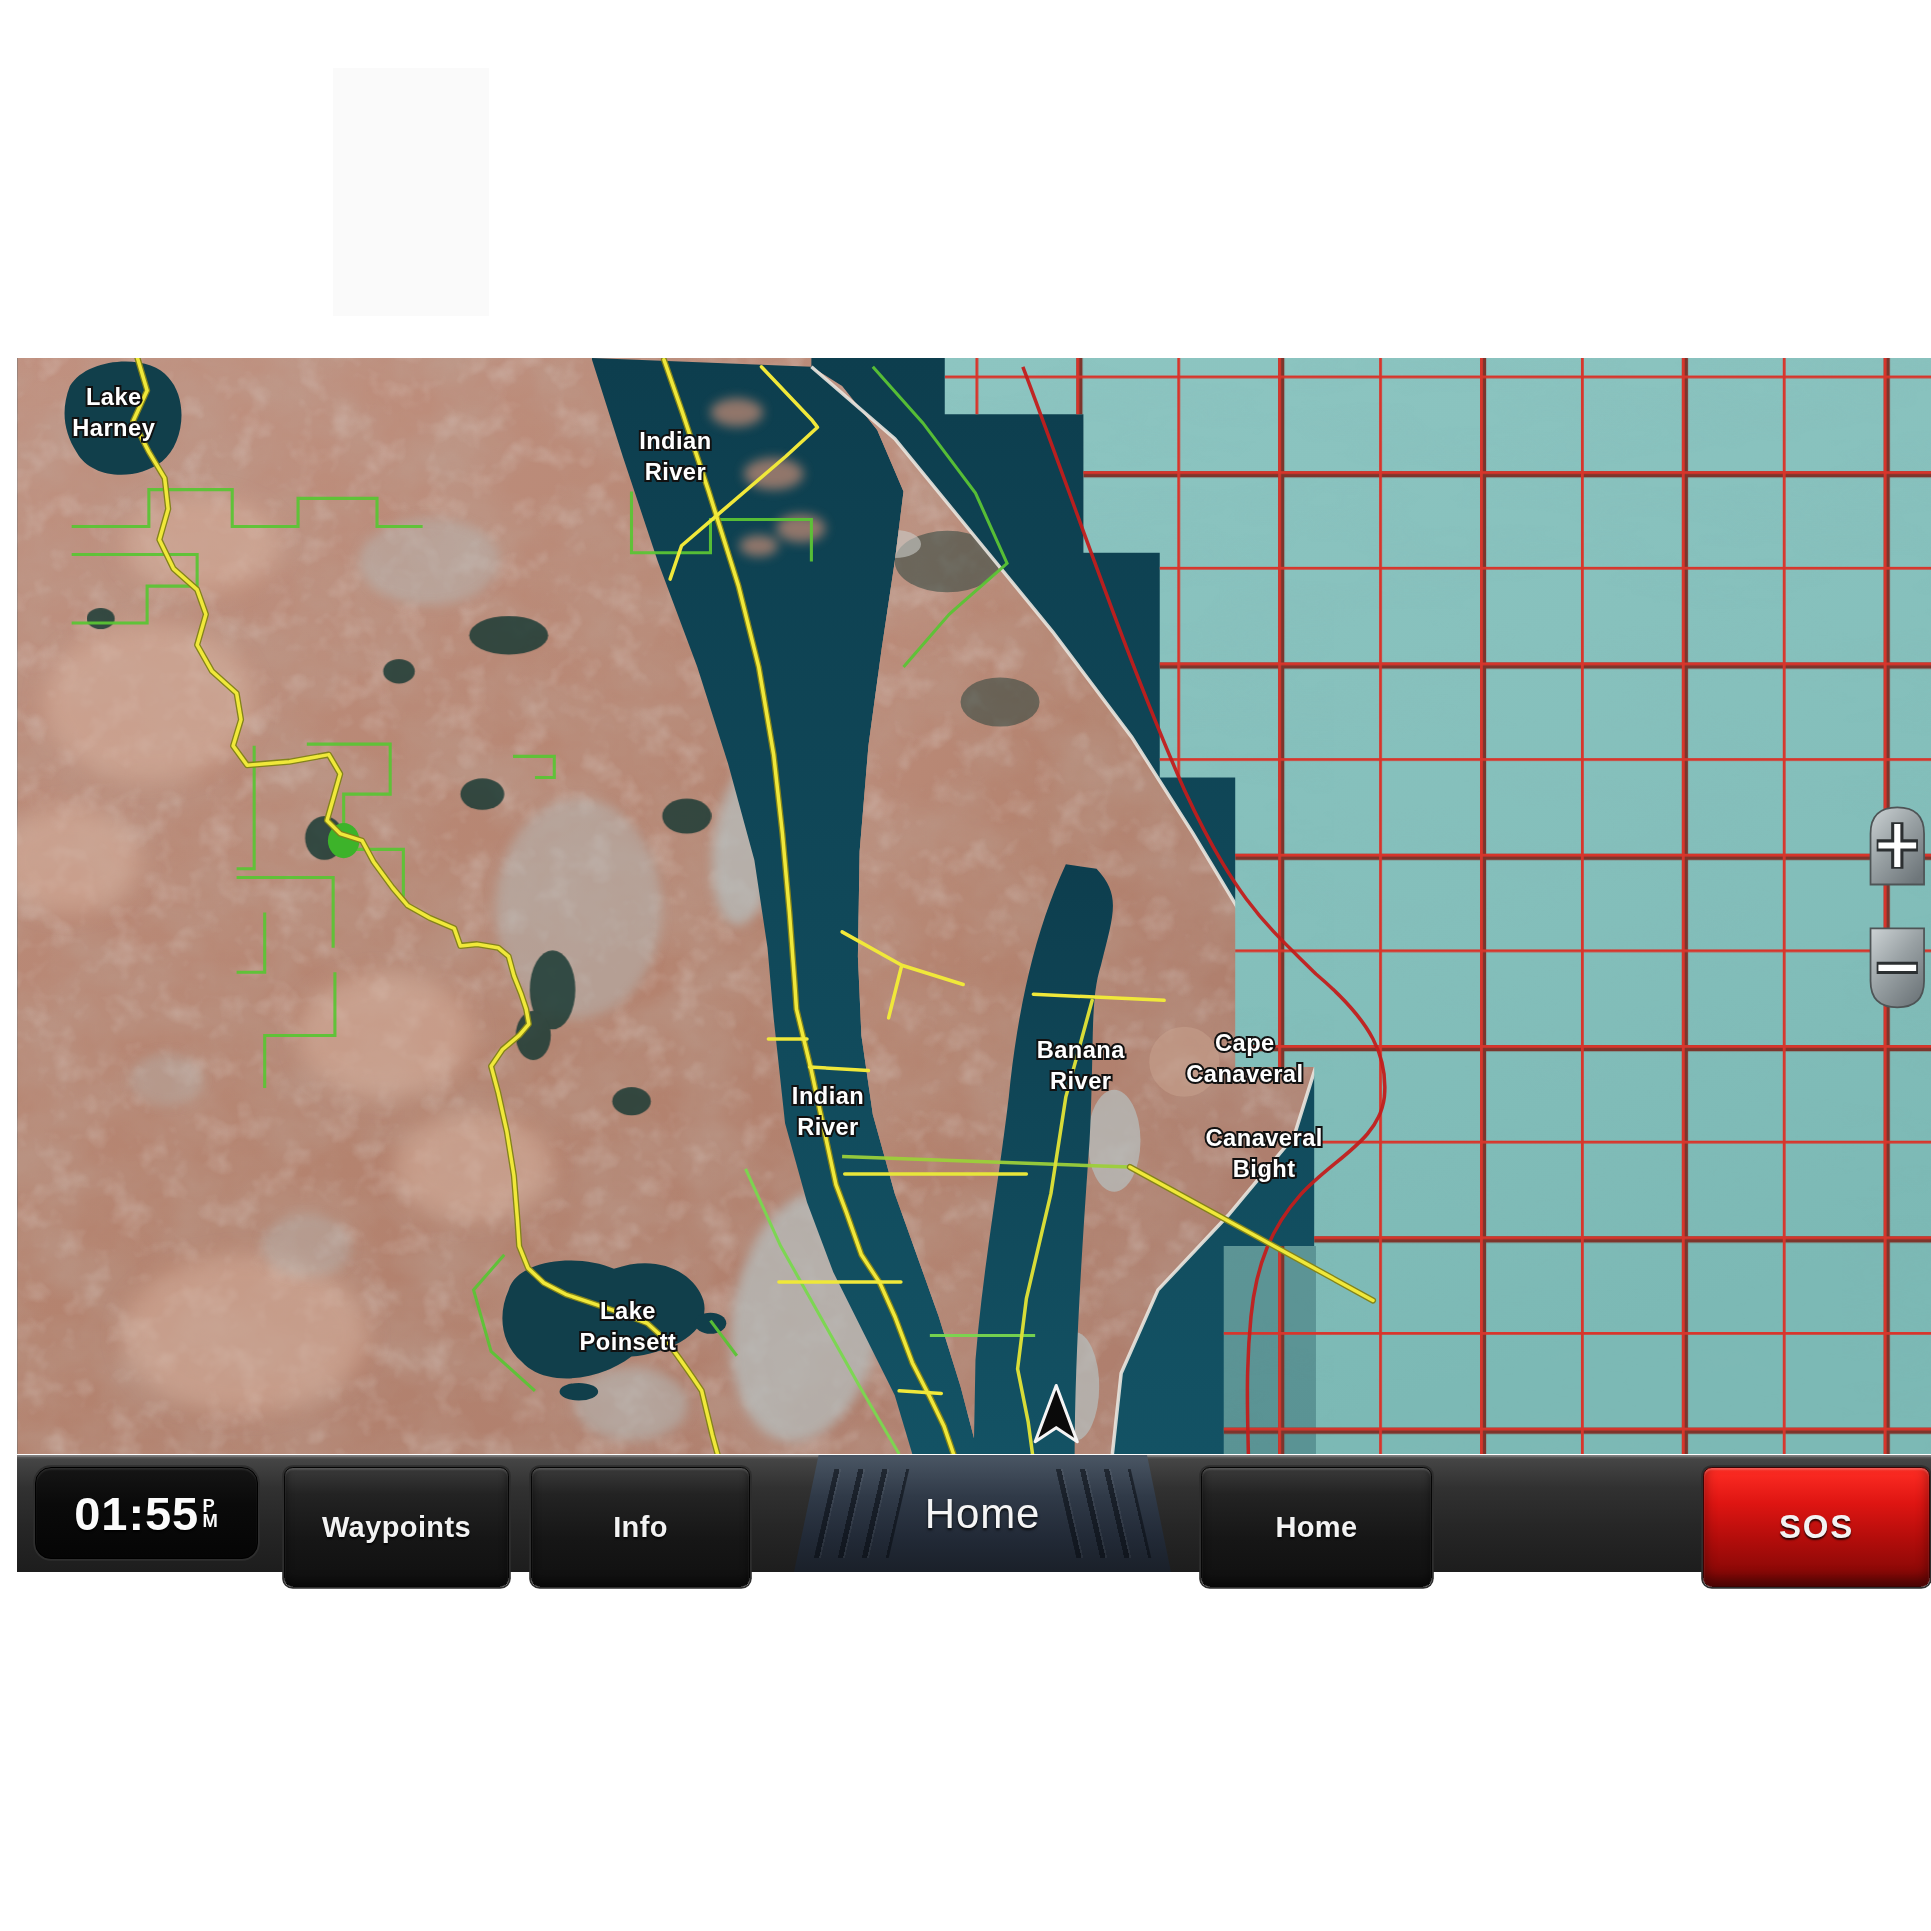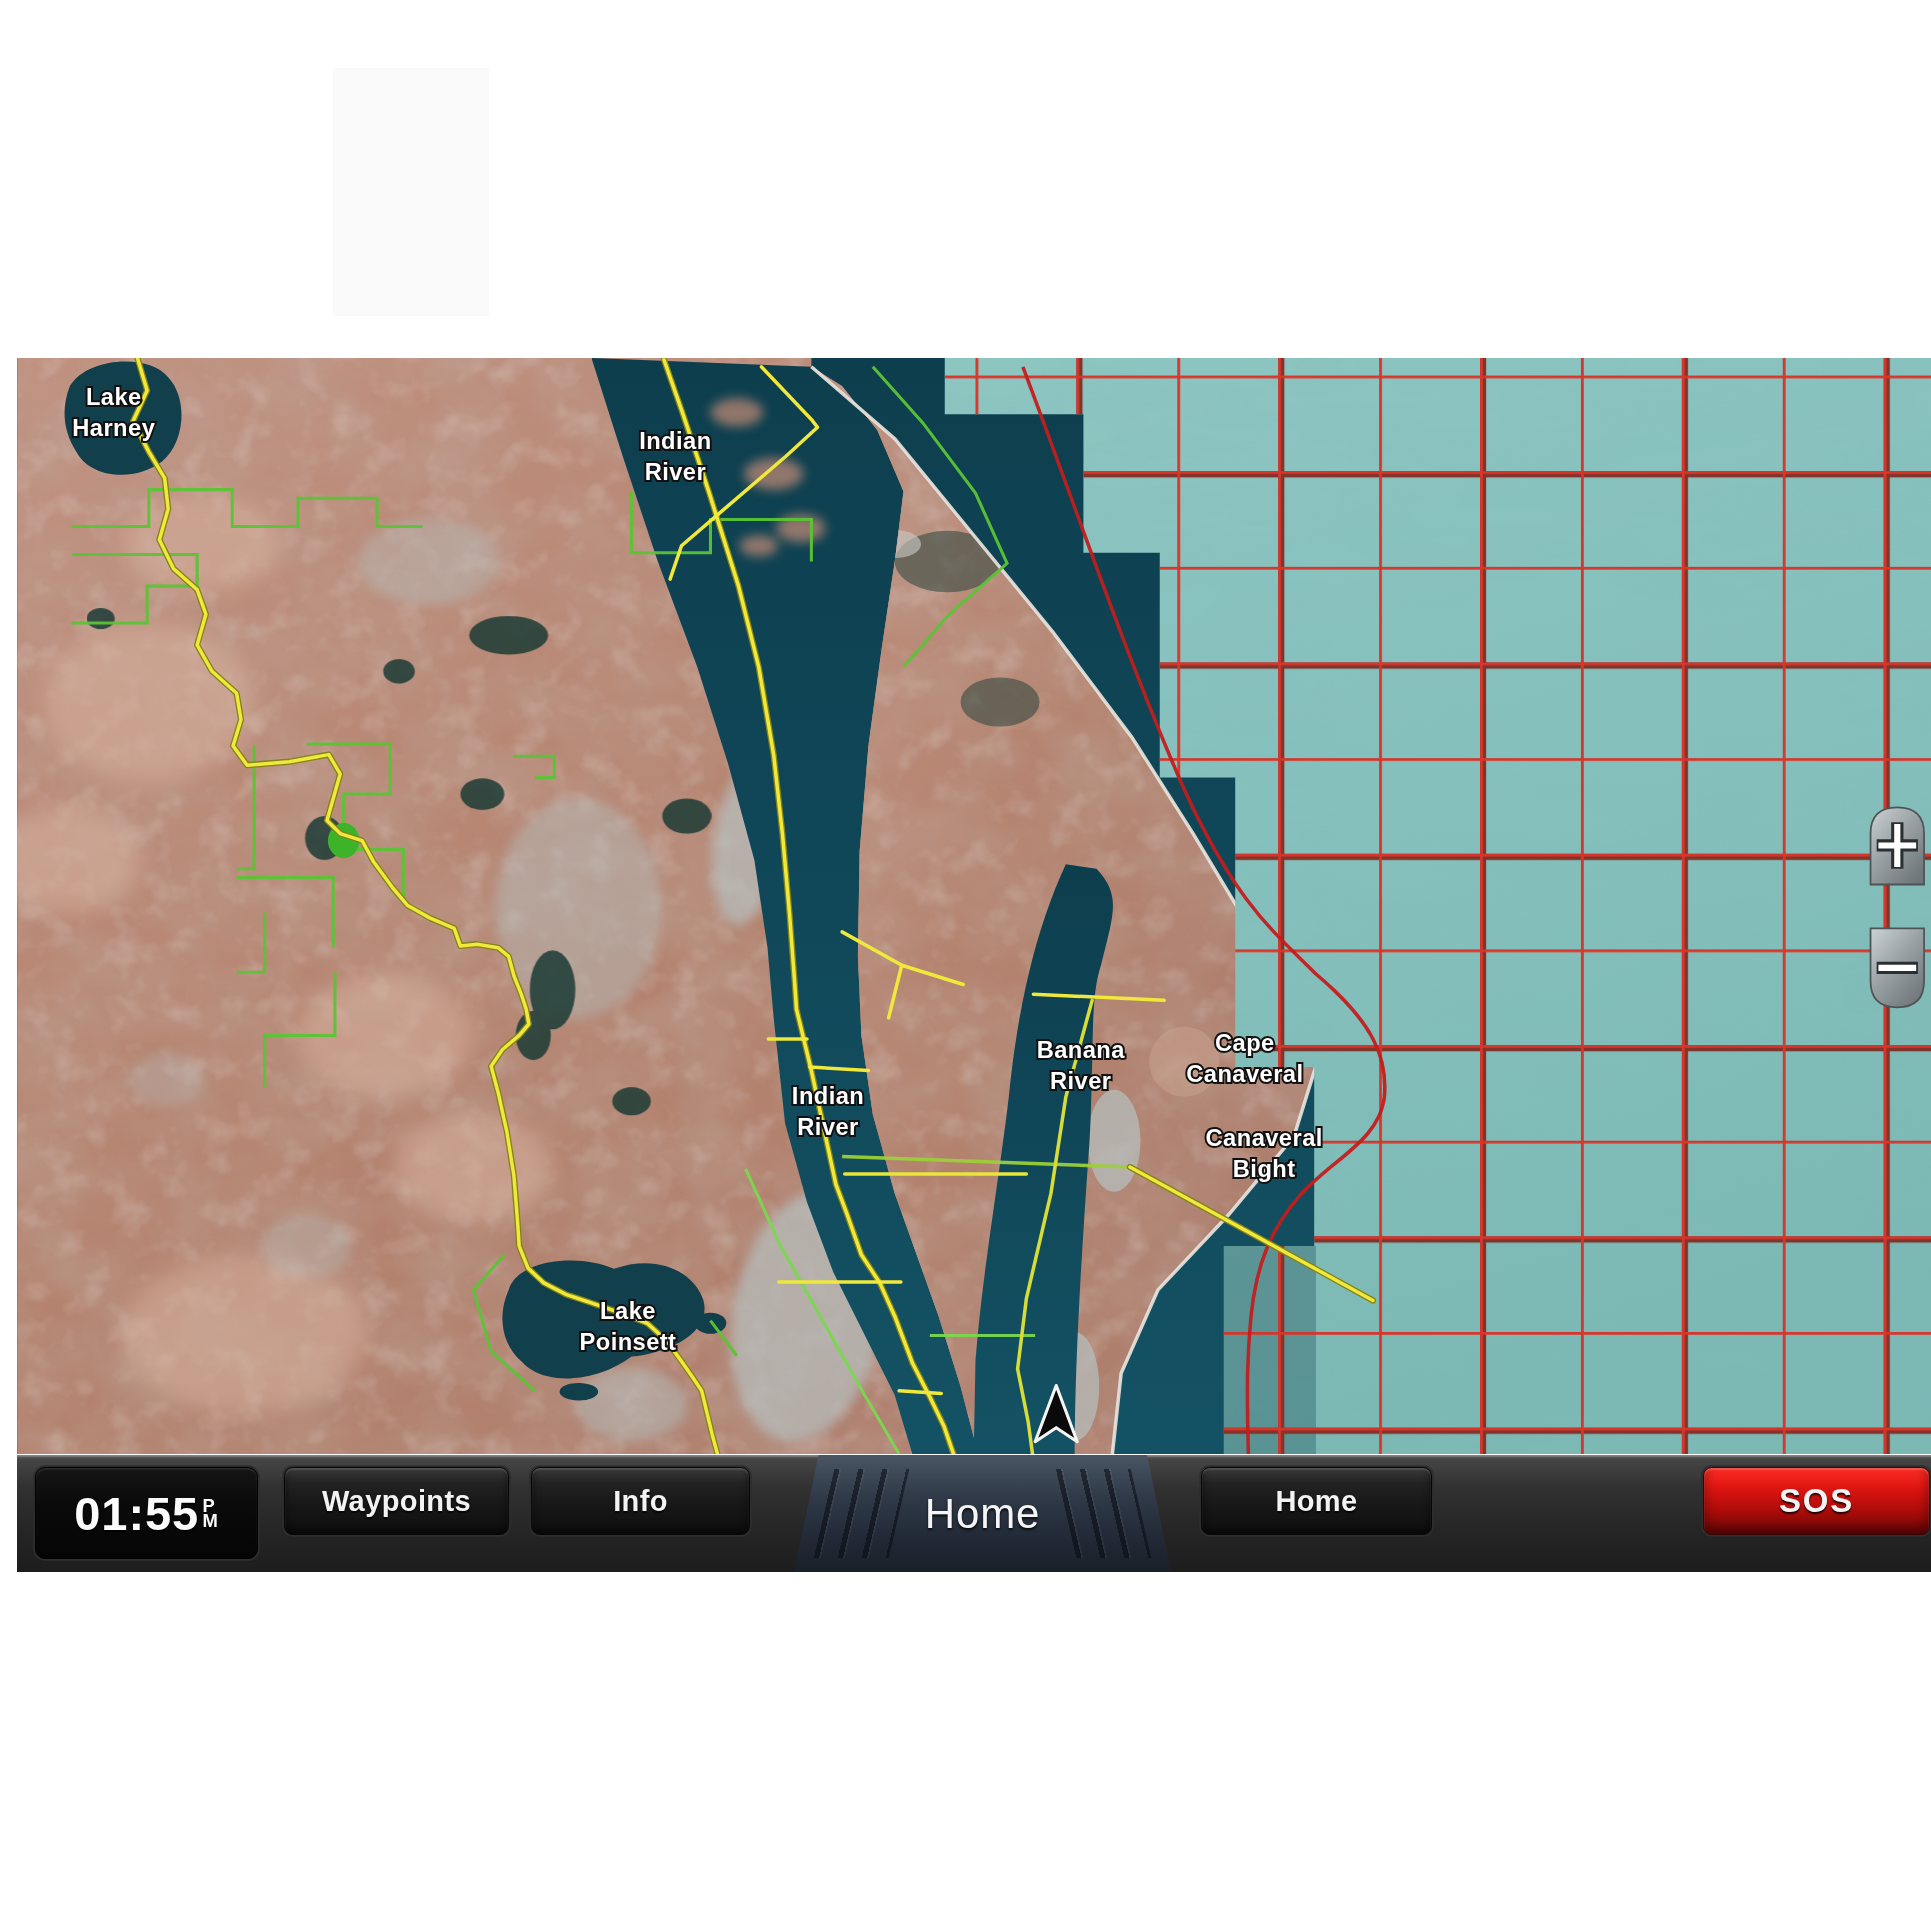--- a/index.html
+++ b/index.html
@@ -9,28 +9,28 @@
   
   .map{position:absolute;left:0;top:358px;width:1931px;height:1096px;background:#0e4352;}
   .map svg{display:block}
   .maplabel{font-family:"Liberation Sans",sans-serif;font-size:27px;font-weight:bold;
             fill:#ffffff;stroke:#111111;stroke-width:4.5px;paint-order:stroke;
             text-anchor:middle;letter-spacing:.5px}
   
   .toolbar{position:absolute;left:0;top:1455px;width:1931px;height:117px;
            background:linear-gradient(180deg,#6b6b6b 0,#454545 4.4px,#313131 28%,#262626 62%,#1d1d1d 100%);
            box-shadow:inset 0 1.8px 0 rgba(255,255,255,.18);}
-  .tbtn{position:absolute;top:12.3px;height:68px;border-radius:8.8px;
+  .tbtn{position:absolute;top:12.3px;height:120px;border-radius:8.8px;
         background:linear-gradient(180deg,#3a3a3a 0%,#232323 22%,#161616 60%,#101010 100%);
         border:1.8px solid #060606;box-sizing:border-box;
         box-shadow:inset 0 1.8px 1.8px rgba(255,255,255,.16), inset 0 -5.3px 8.8px rgba(0,0,0,.55), 0 0 0 1.8px #2e2e2e;
         display:flex;align-items:center;justify-content:center;cursor:pointer;}
   .tbtn span{color:#f3f3f3;font-size:29px;font-weight:bold;letter-spacing:0.4px;
              text-shadow:0 1.8px 1.8px rgba(0,0,0,.8);}
-  .timebox{position:absolute;left:17.6px;top:12.3px;width:223px;height:92px;border-radius:10px;
+  .timebox{position:absolute;left:17.6px;top:12.3px;width:223px;height:92px;border-radius:16px;
            background:linear-gradient(180deg,#151515,#0a0a0a 40%,#050505);
            border:1.8px solid #000;box-sizing:border-box;
            box-shadow:inset 0 1.8px 1.8px rgba(255,255,255,.10), 0 0 0 1.8px #2e2e2e;
            display:flex;align-items:center;justify-content:center;gap:3.5px;}
   .timebox .t{color:#fbfbfb;font-size:47px;font-weight:bold;letter-spacing:0.9px;
               text-shadow:0 1.8px 1.8px rgba(0,0,0,.9);}
   .timebox .mer{display:flex;flex-direction:column;justify-content:center;line-height:.85;}
   .timebox .mer b{color:#fbfbfb;font-size:18.4px;font-weight:bold;}
   .home{position:absolute;left:777px;top:0;width:377px;height:117px;
         clip-path:polygon(24.6px 0, 353px 0, 377px 117px, 0px 117px);

